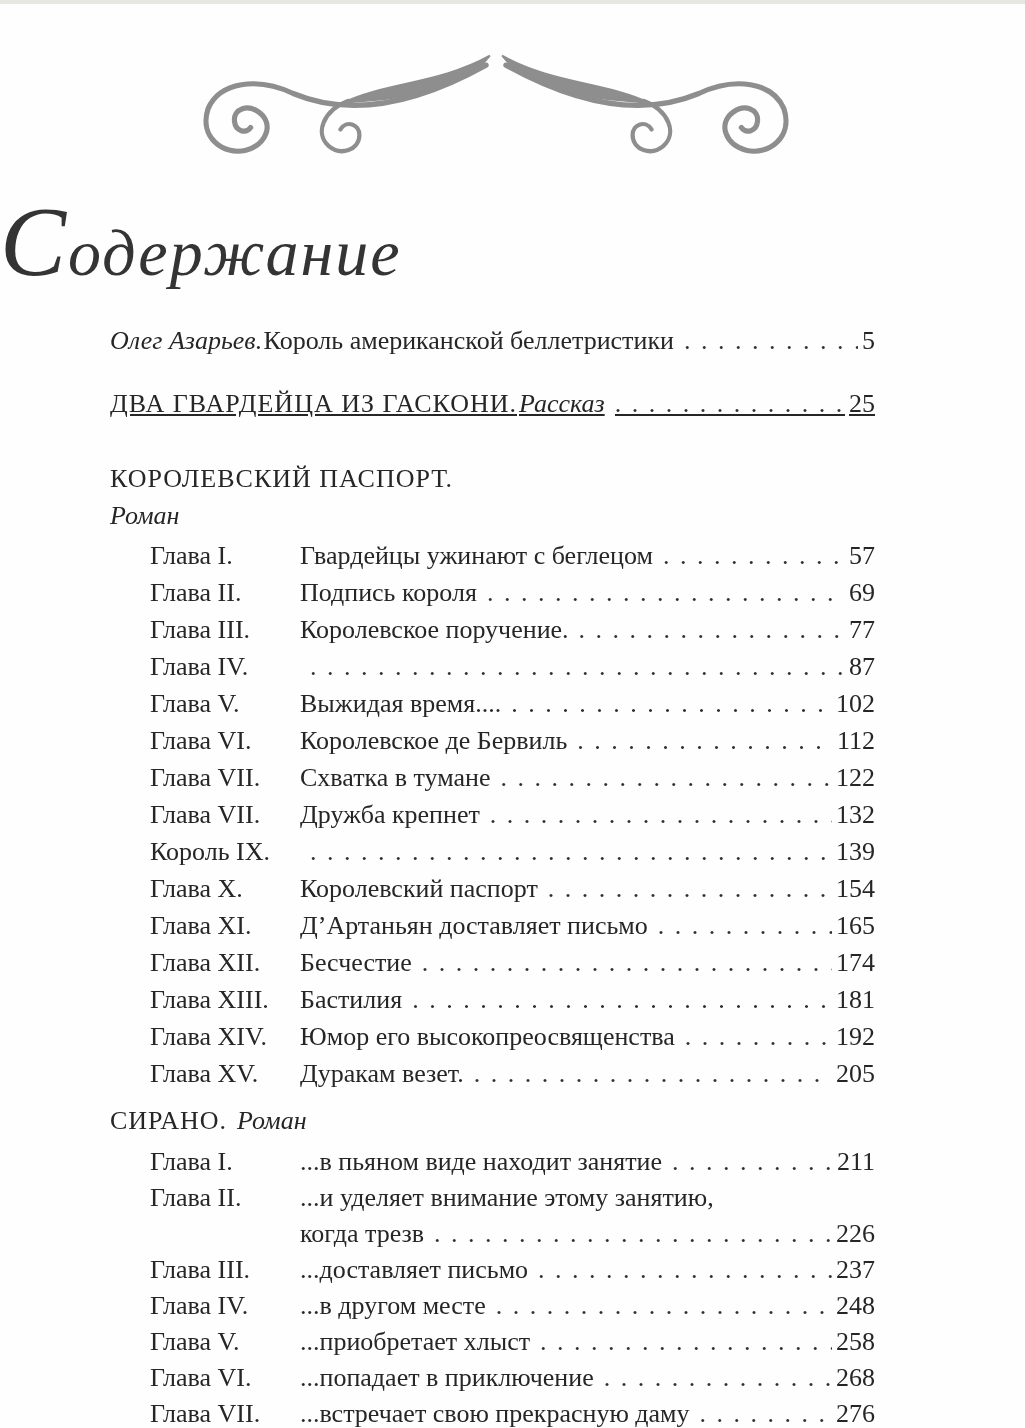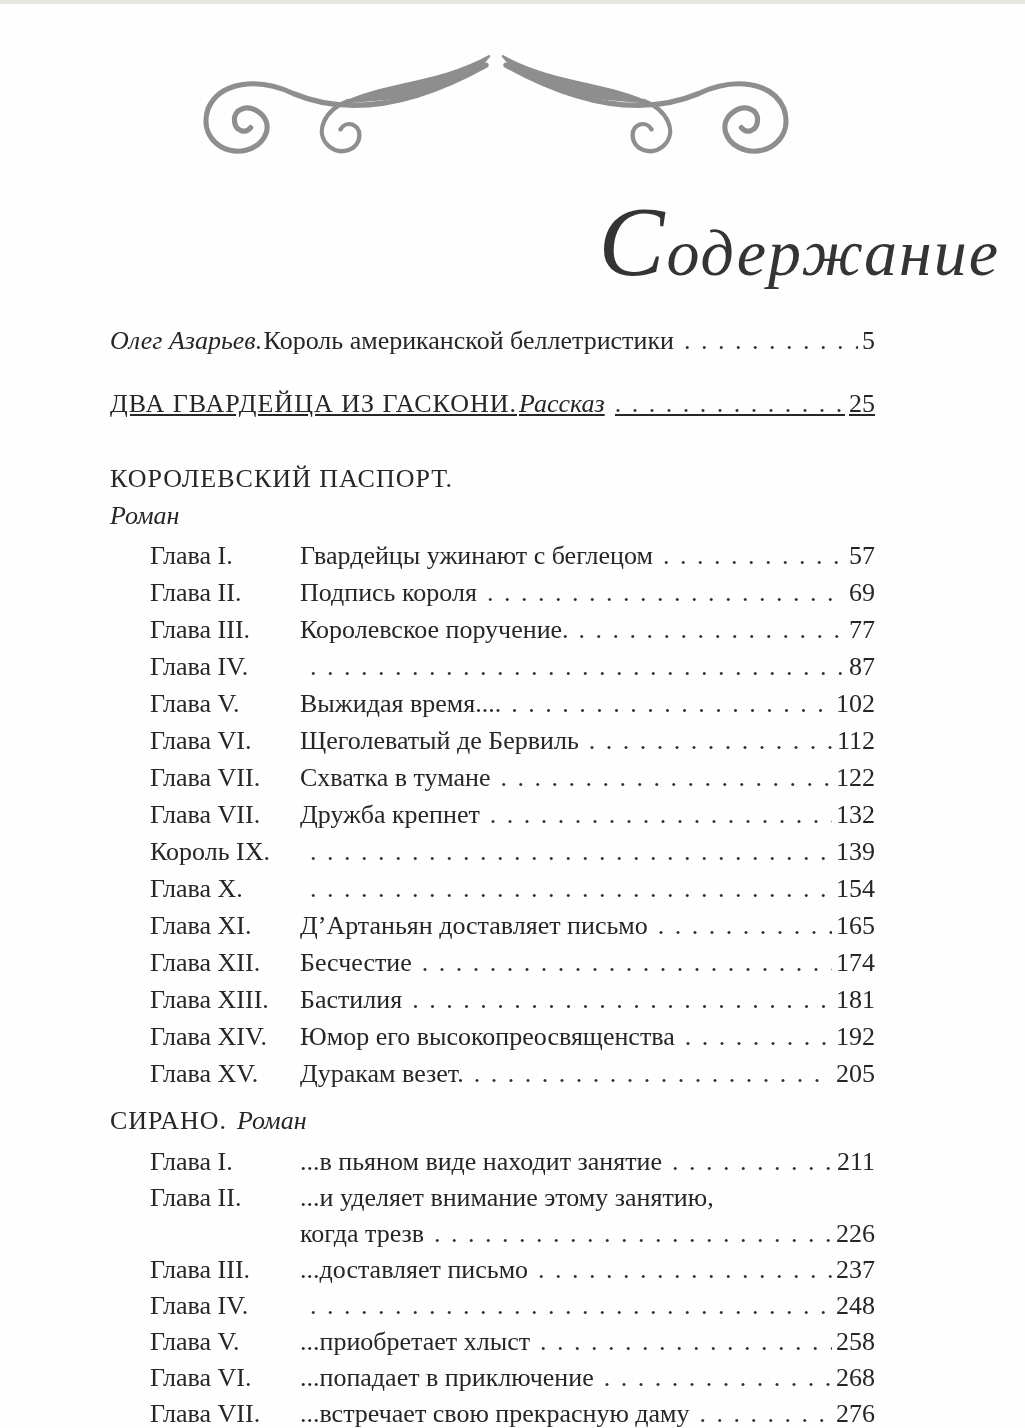--- a/index.html
+++ b/index.html
@@ -10,21 +10,21 @@
     overflow:hidden;
     font-family:"Liberation Serif", serif;
     color:#262626;
   }
   .scan-edge{position:absolute;top:0;left:0;right:0;height:4px;background:#e7e7e1;}
 
   .ornament{position:absolute;left:172px;top:50px;width:648px;height:104px;}
 
   .toc-title{
     position:absolute;left:0;top:168px;width:1000px;
-    text-align:right;
+    text-align:left;
     font-style:italic;
     font-size:66px;
     line-height:1.5;
     color:#343434;
     letter-spacing:2px;
   }
   .toc-title::first-letter{font-size:1.5em;}
 
   .content{
     position:absolute;left:110px;top:322px;width:765px;
@@ -127,21 +127,21 @@
 
   <div class="ch-row">
     <span class="ch-label">Глава V.</span>
     <span class="ch-title">Выжидая время....</span>
     <span class="dots">. . . . . . . . . . . . . . . . . . . . . . . . . . . . . . . . . . . . . . . . . . . . . . . . . . . . . . . . . . . . . . . . . . . . . . </span>
     <span class="pg">102</span>
   </div>
 
   <div class="ch-row">
     <span class="ch-label">Глава VI.</span>
-    <span class="ch-title">Щеголеватый де Бервиль</span>
+    <span class="ch-title">Королевское де Бервиль</span>
     <span class="dots">. . . . . . . . . . . . . . . . . . . . . . . . . . . . . . . . . . . . . . . . . . . . . . . . . . . . . . . . . . . . . . . . . . . . . . </span>
     <span class="pg">112</span>
   </div>
 
   <div class="ch-row">
     <span class="ch-label">Глава VII.</span>
     <span class="ch-title">Схватка в тумане</span>
     <span class="dots">. . . . . . . . . . . . . . . . . . . . . . . . . . . . . . . . . . . . . . . . . . . . . . . . . . . . . . . . . . . . . . . . . . . . . . </span>
     <span class="pg">122</span>
   </div>
@@ -154,20 +154,21 @@
   </div>
 
   <div class="ch-row">
     <span class="ch-label">Король IX.</span>
     <span class="dots">. . . . . . . . . . . . . . . . . . . . . . . . . . . . . . . . . . . . . . . . . . . . . . . . . . . . . . . . . . . . . . . . . . . . . . </span>
     <span class="pg">139</span>
   </div>
 
   <div class="ch-row">
     <span class="ch-label">Глава X.</span>
+    <span class="ch-title">Королевский паспорт</span>
     <span class="dots">. . . . . . . . . . . . . . . . . . . . . . . . . . . . . . . . . . . . . . . . . . . . . . . . . . . . . . . . . . . . . . . . . . . . . . </span>
     <span class="pg">154</span>
   </div>
 
   <div class="ch-row">
     <span class="ch-label">Глава XI.</span>
     <span class="ch-title">Д’Артаньян доставляет письмо</span>
     <span class="dots">. . . . . . . . . . . . . . . . . . . . . . . . . . . . . . . . . . . . . . . . . . . . . . . . . . . . . . . . . . . . . . . . . . . . . . </span>
     <span class="pg">165</span>
   </div>
@@ -231,20 +232,21 @@
 
   <div class="ch-row">
     <span class="ch-label">Глава III.</span>
     <span class="ch-title">...доставляет письмо</span>
     <span class="dots">. . . . . . . . . . . . . . . . . . . . . . . . . . . . . . . . . . . . . . . . . . . . . . . . . . . . . . . . . . . . . . . . . . . . . . </span>
     <span class="pg">237</span>
   </div>
 
   <div class="ch-row">
     <span class="ch-label">Глава IV.</span>
+    <span class="ch-title">...в другом месте</span>
     <span class="dots">. . . . . . . . . . . . . . . . . . . . . . . . . . . . . . . . . . . . . . . . . . . . . . . . . . . . . . . . . . . . . . . . . . . . . . </span>
     <span class="pg">248</span>
   </div>
 
   <div class="ch-row">
     <span class="ch-label">Глава V.</span>
     <span class="ch-title">...приобретает хлыст</span>
     <span class="dots">. . . . . . . . . . . . . . . . . . . . . . . . . . . . . . . . . . . . . . . . . . . . . . . . . . . . . . . . . . . . . . . . . . . . . . </span>
     <span class="pg">258</span>
   </div>

